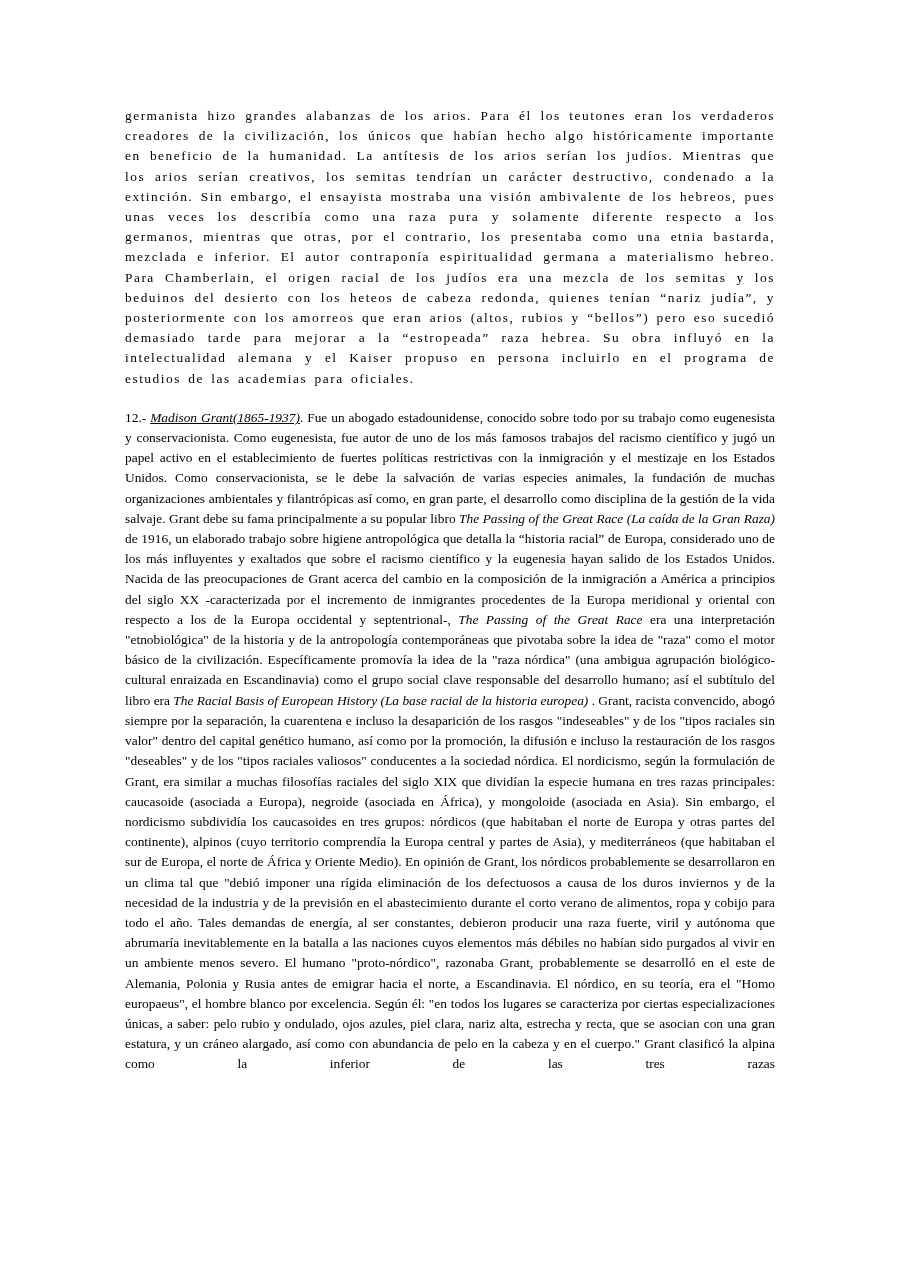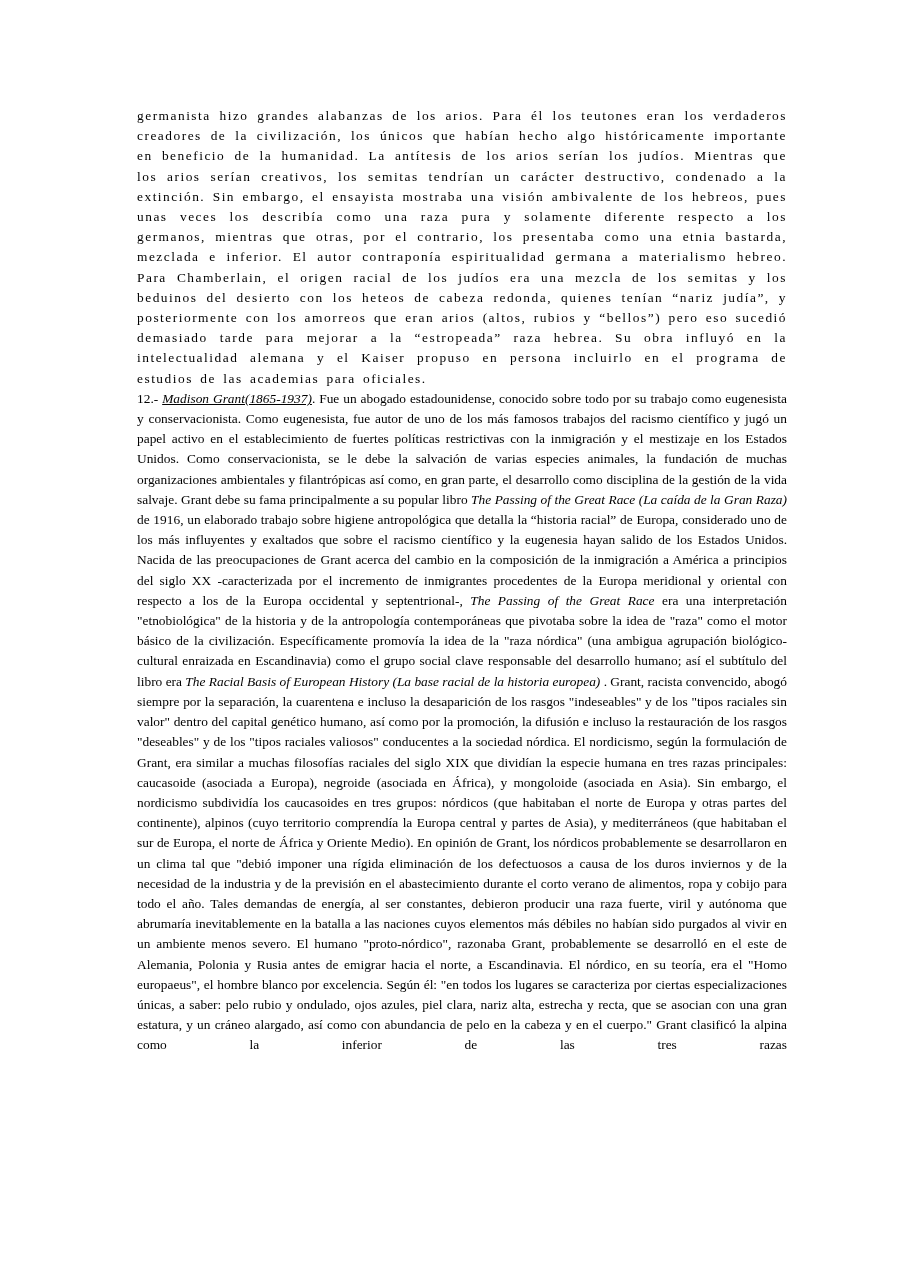--- a/index.html
+++ b/index.html
@@ -13,38 +13,39 @@
     overflow: hidden;
   }
   .page {
     position: relative;
     width: 906px;
     height: 1281px;
     background: #ffffff;
   }
   .content {
     position: absolute;
-    left: 137px;
+    left: 125px;
     top: 106px;
     width: 650px;
     color: #000000;
     font-family: "Liberation Serif", serif;
     font-size: 13.4px;
     line-height: 20.2px;
     text-align: justify;
   }
   .para {
     margin: 0;
     padding: 0;
   }
   .para-spaced {
     letter-spacing: 1.5px;
     word-spacing: 2.5px;
   }
   .para-grant {
+    margin-top: 19px;
     text-align-last: justify;
   }
   .run-italic { font-style: italic; }
   .run-underline { text-decoration: underline; }
 </style>
 </head>
 <body>
 
 <div class="page">
   <div class="content">

